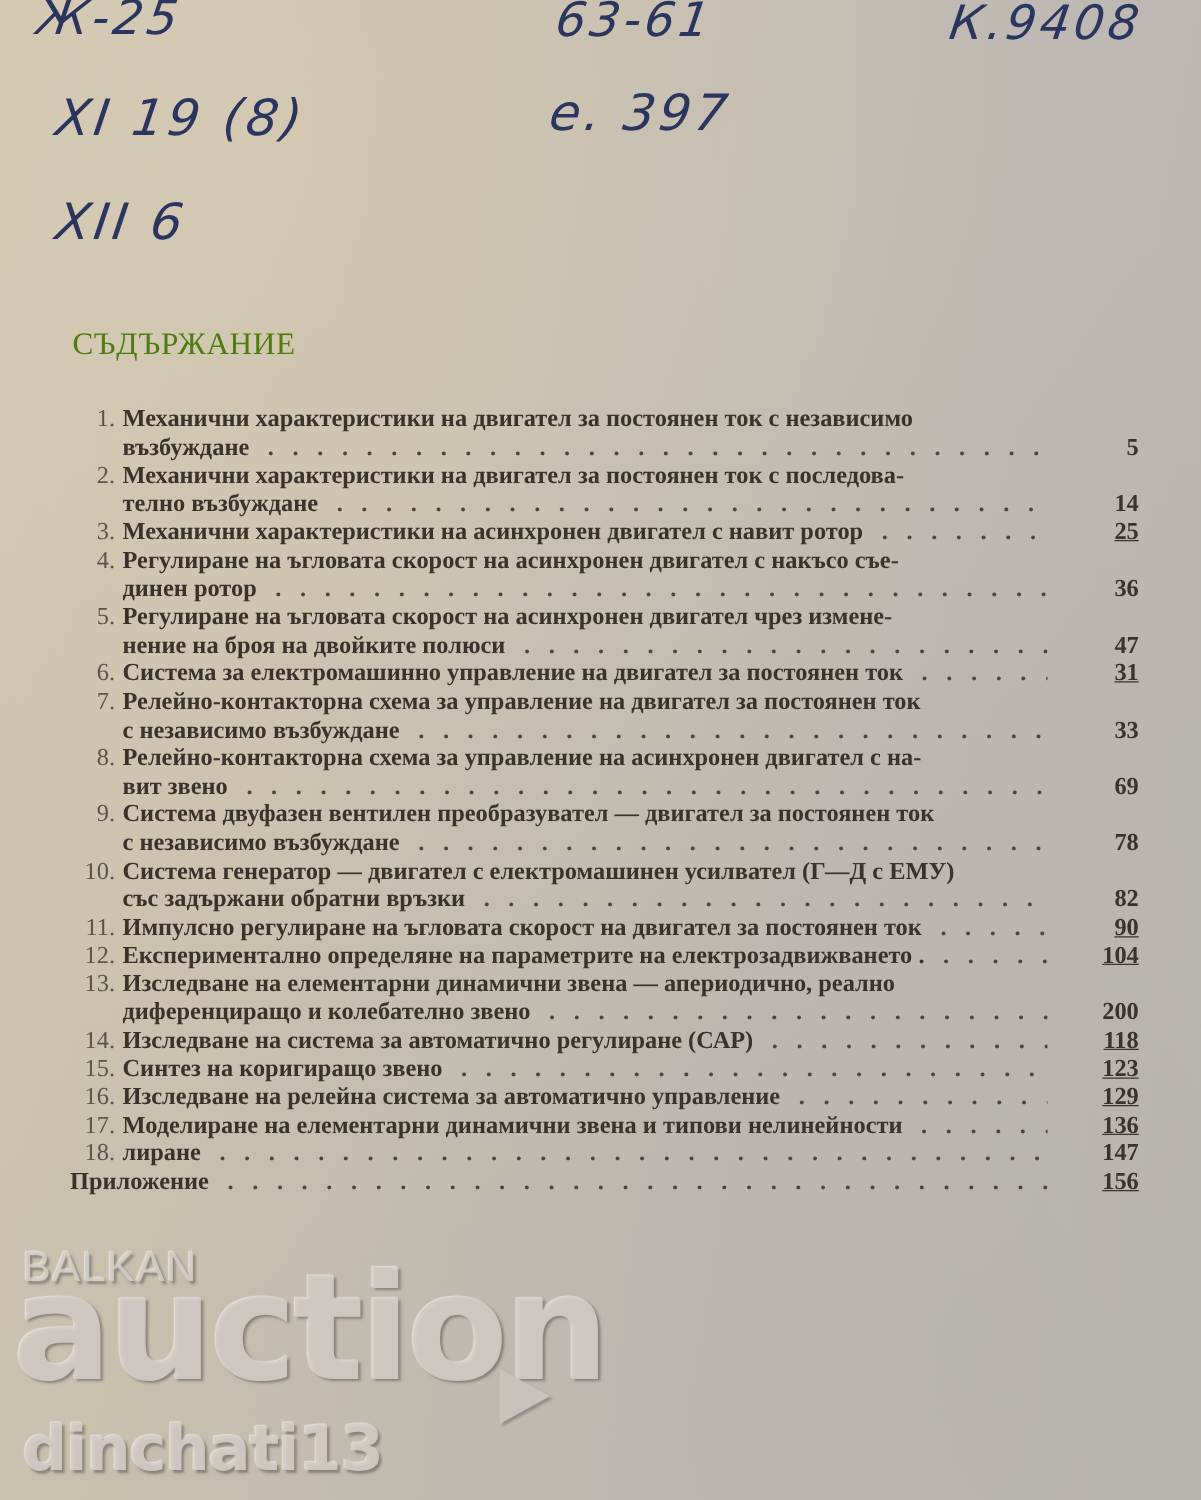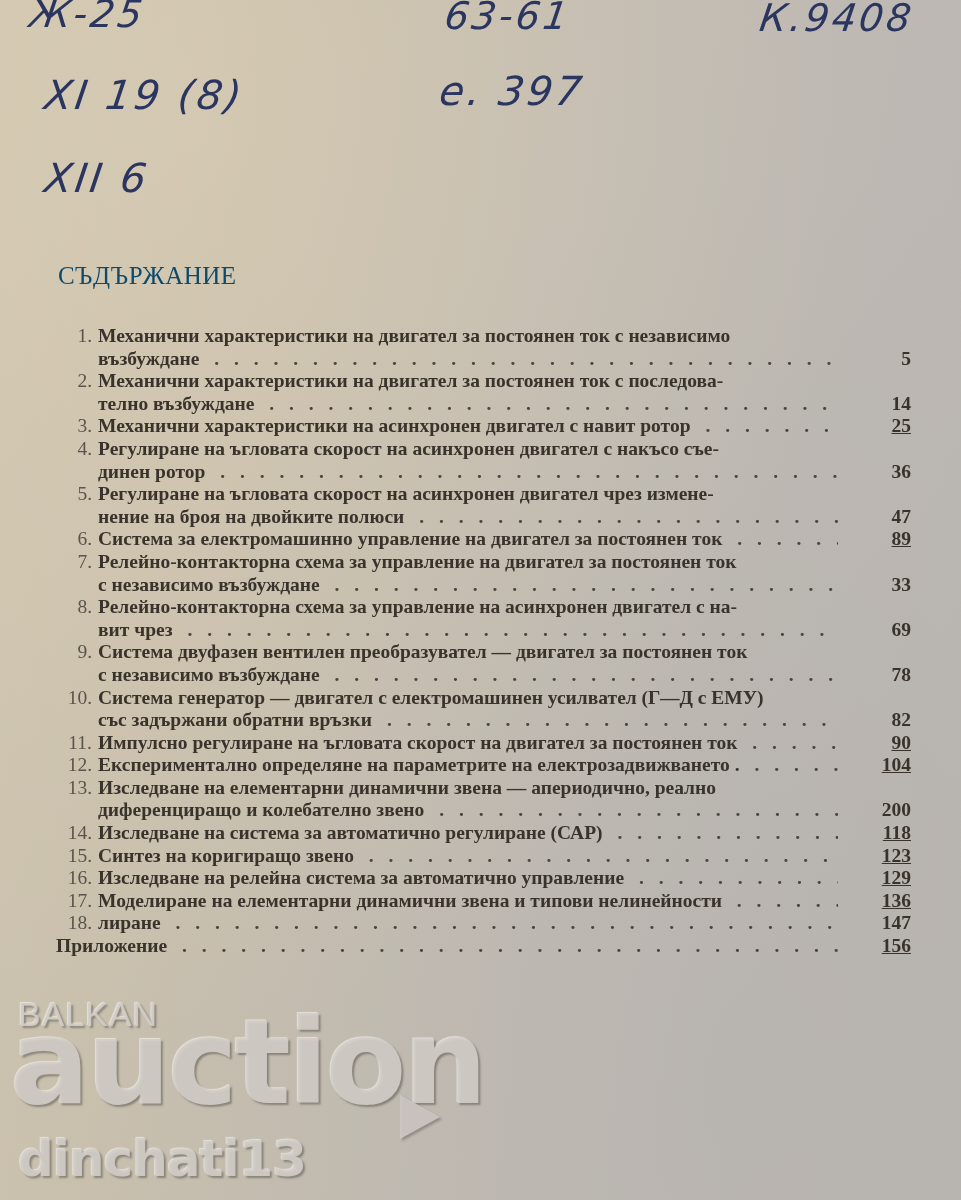--- a/index.html
+++ b/index.html
@@ -40,21 +40,21 @@
     .hand.n4 { left: 45px;  top: 72px; font-size: 40px; }
     .hand.n5 { left: 440px; top: 68px; font-size: 40px; }
     .hand.n6 { left: 45px;  top: 155px; font-size: 40px; }
 
     
     .toc-title {
       position: absolute;
       left: 58px;
       top: 262px;
       font-size: 25px;
-      color: #0c4a6e;
+      color: #4d7c0f;
       letter-spacing: 0.5px;
       font-family: "Liberation Serif", serif;
     }
     .toc {
       position: absolute;
       left: 56px;
       top: 325px;
       width: 855px;
       font-size: 19.5px;
       line-height: 22.6px;
@@ -209,35 +209,35 @@
         <span class="line"><span>Регулиране на ъгловата скорост на асинхронен двигател чрез измене-</span></span>
         <span class="line"><span>нение на броя на двойките полюси</span><span class="dots"> . . . . . . . . . . . . . . . . . . . . . . . . . . . . . . . . . . . . . . . . . . . . . . . . . . .</span></span>
       </div>
       <span class="page">47</span>
     </div>
     <div class="entry single">
       <span class="num">6.</span>
       <div class="body">
         <span class="line"><span>Система за електромашинно управление на двигател за постоянен ток</span><span class="dots"> . . . . . . . . . . . . . . . . . . . . . . . . . . . . . . . . . . . . . . . . . . . . . . . . . . .</span></span>
       </div>
-      <span class="page">89</span>
+      <span class="page">31</span>
     </div>
     <div class="entry">
       <span class="num">7.</span>
       <div class="body">
         <span class="line"><span>Релейно-контакторна схема за управление на двигател за постоянен ток</span></span>
         <span class="line"><span>с независимо възбуждане</span><span class="dots"> . . . . . . . . . . . . . . . . . . . . . . . . . . . . . . . . . . . . . . . . . . . . . . . . . . .</span></span>
       </div>
       <span class="page">33</span>
     </div>
     <div class="entry">
       <span class="num">8.</span>
       <div class="body">
         <span class="line"><span>Релейно-контакторна схема за управление на асинхронен двигател с на-</span></span>
-        <span class="line"><span>вит чрез</span><span class="dots"> . . . . . . . . . . . . . . . . . . . . . . . . . . . . . . . . . . . . . . . . . . . . . . . . . . .</span></span>
+        <span class="line"><span>вит звено</span><span class="dots"> . . . . . . . . . . . . . . . . . . . . . . . . . . . . . . . . . . . . . . . . . . . . . . . . . . .</span></span>
       </div>
       <span class="page">69</span>
     </div>
     <div class="entry">
       <span class="num">9.</span>
       <div class="body">
         <span class="line"><span>Система двуфазен вентилен преобразувател — двигател за постоянен ток</span></span>
         <span class="line"><span>с независимо възбуждане</span><span class="dots"> . . . . . . . . . . . . . . . . . . . . . . . . . . . . . . . . . . . . . . . . . . . . . . . . . . .</span></span>
       </div>
       <span class="page">78</span>

